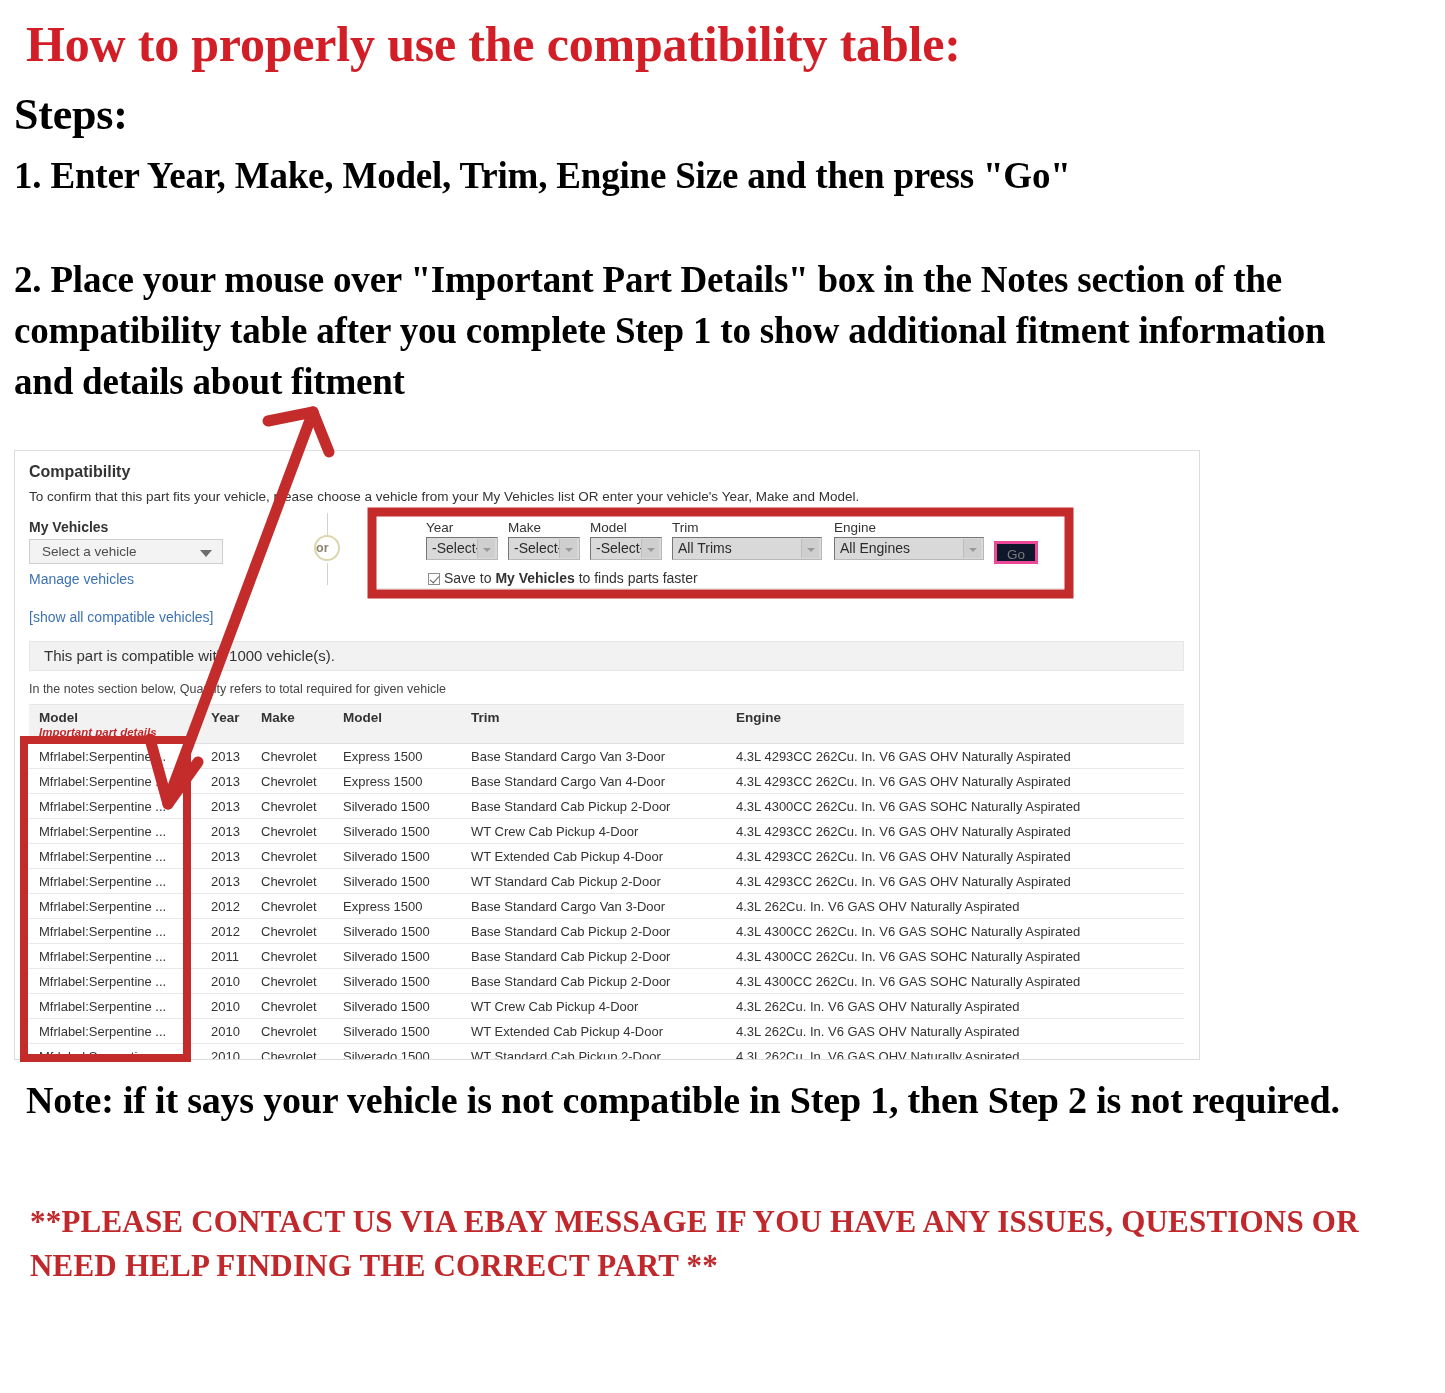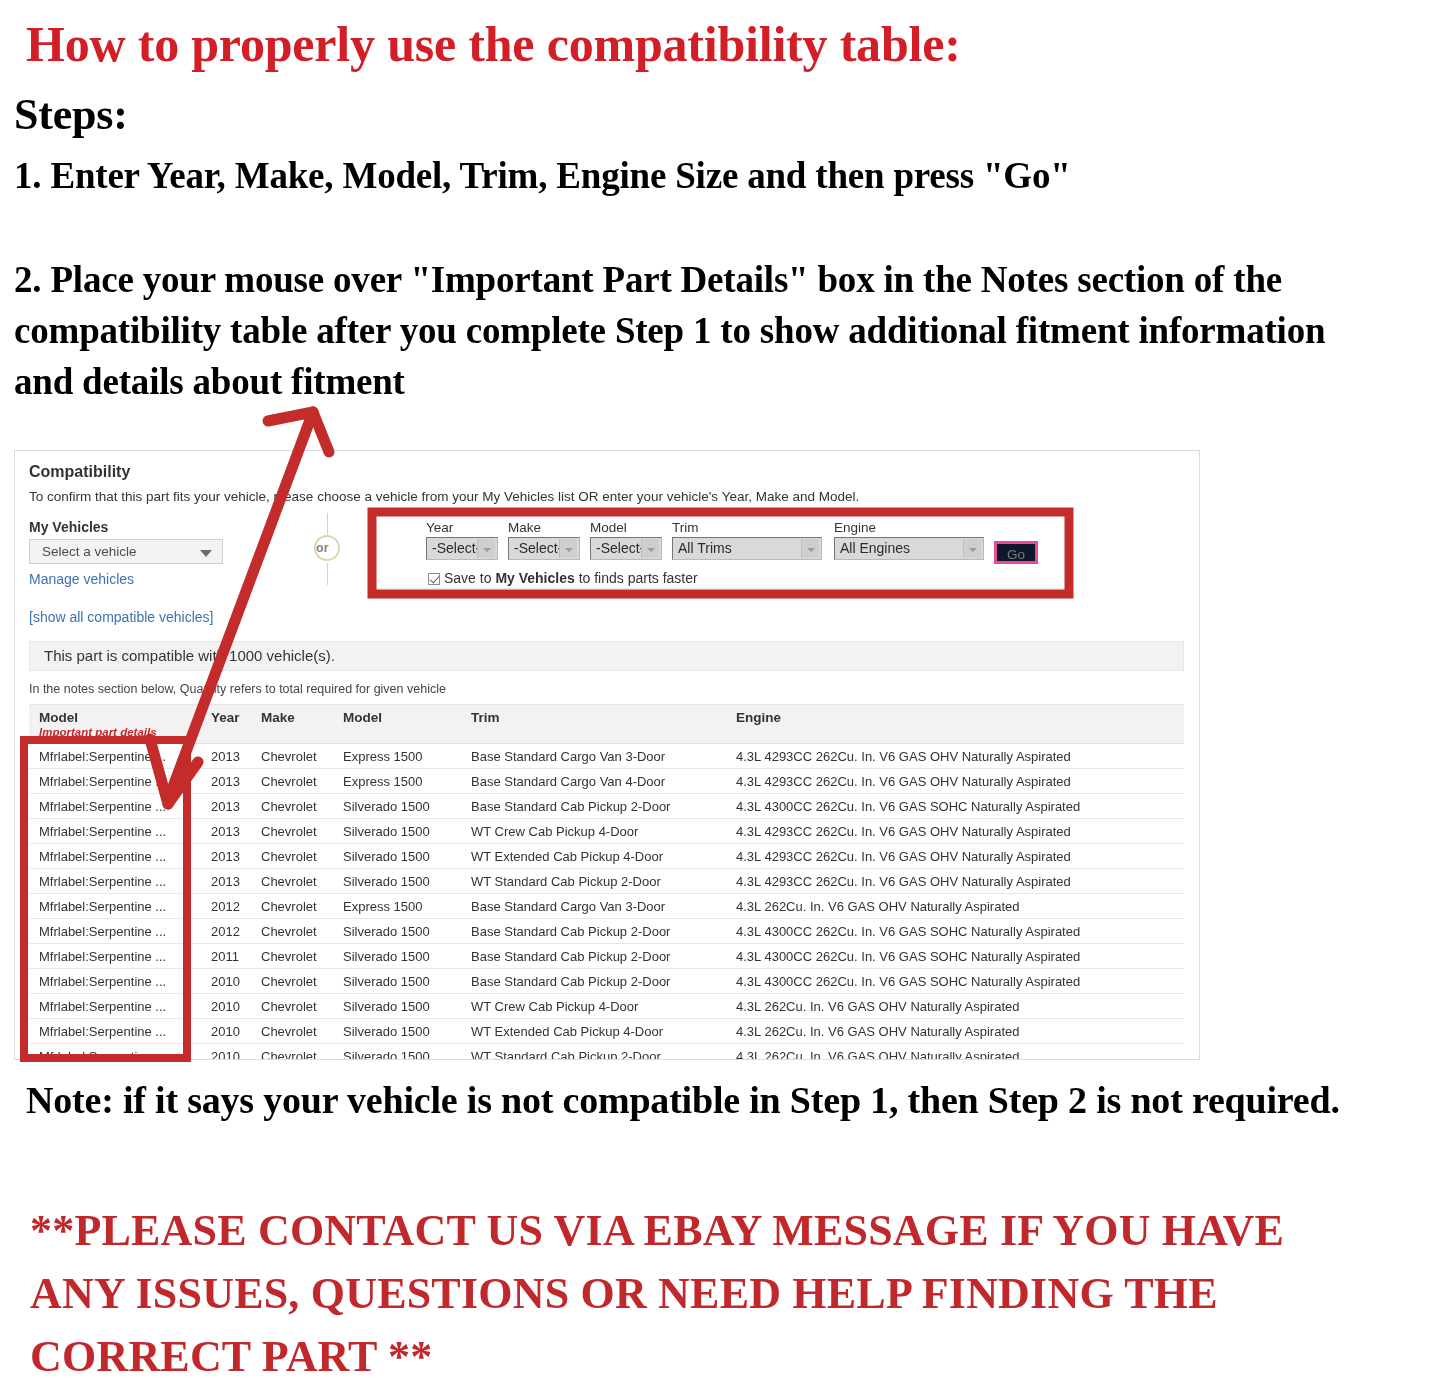--- a/index.html
+++ b/index.html
@@ -61,21 +61,21 @@
     top: 1075px;
     width: 1330px;
     font-size: 38px;
     line-height: 1.35;
   }
   #contact-text {
     position: absolute;
     left: 30px;
     top: 1200px;
     width: 1330px;
-    font-size: 44px;
+    font-size: 31px;
     line-height: 1.43;
     color: #C0282C;
     letter-spacing: 0.2px;
   }
 
   
   #compat-panel {
     position: absolute;
     left: 14px;
     top: 450px;

